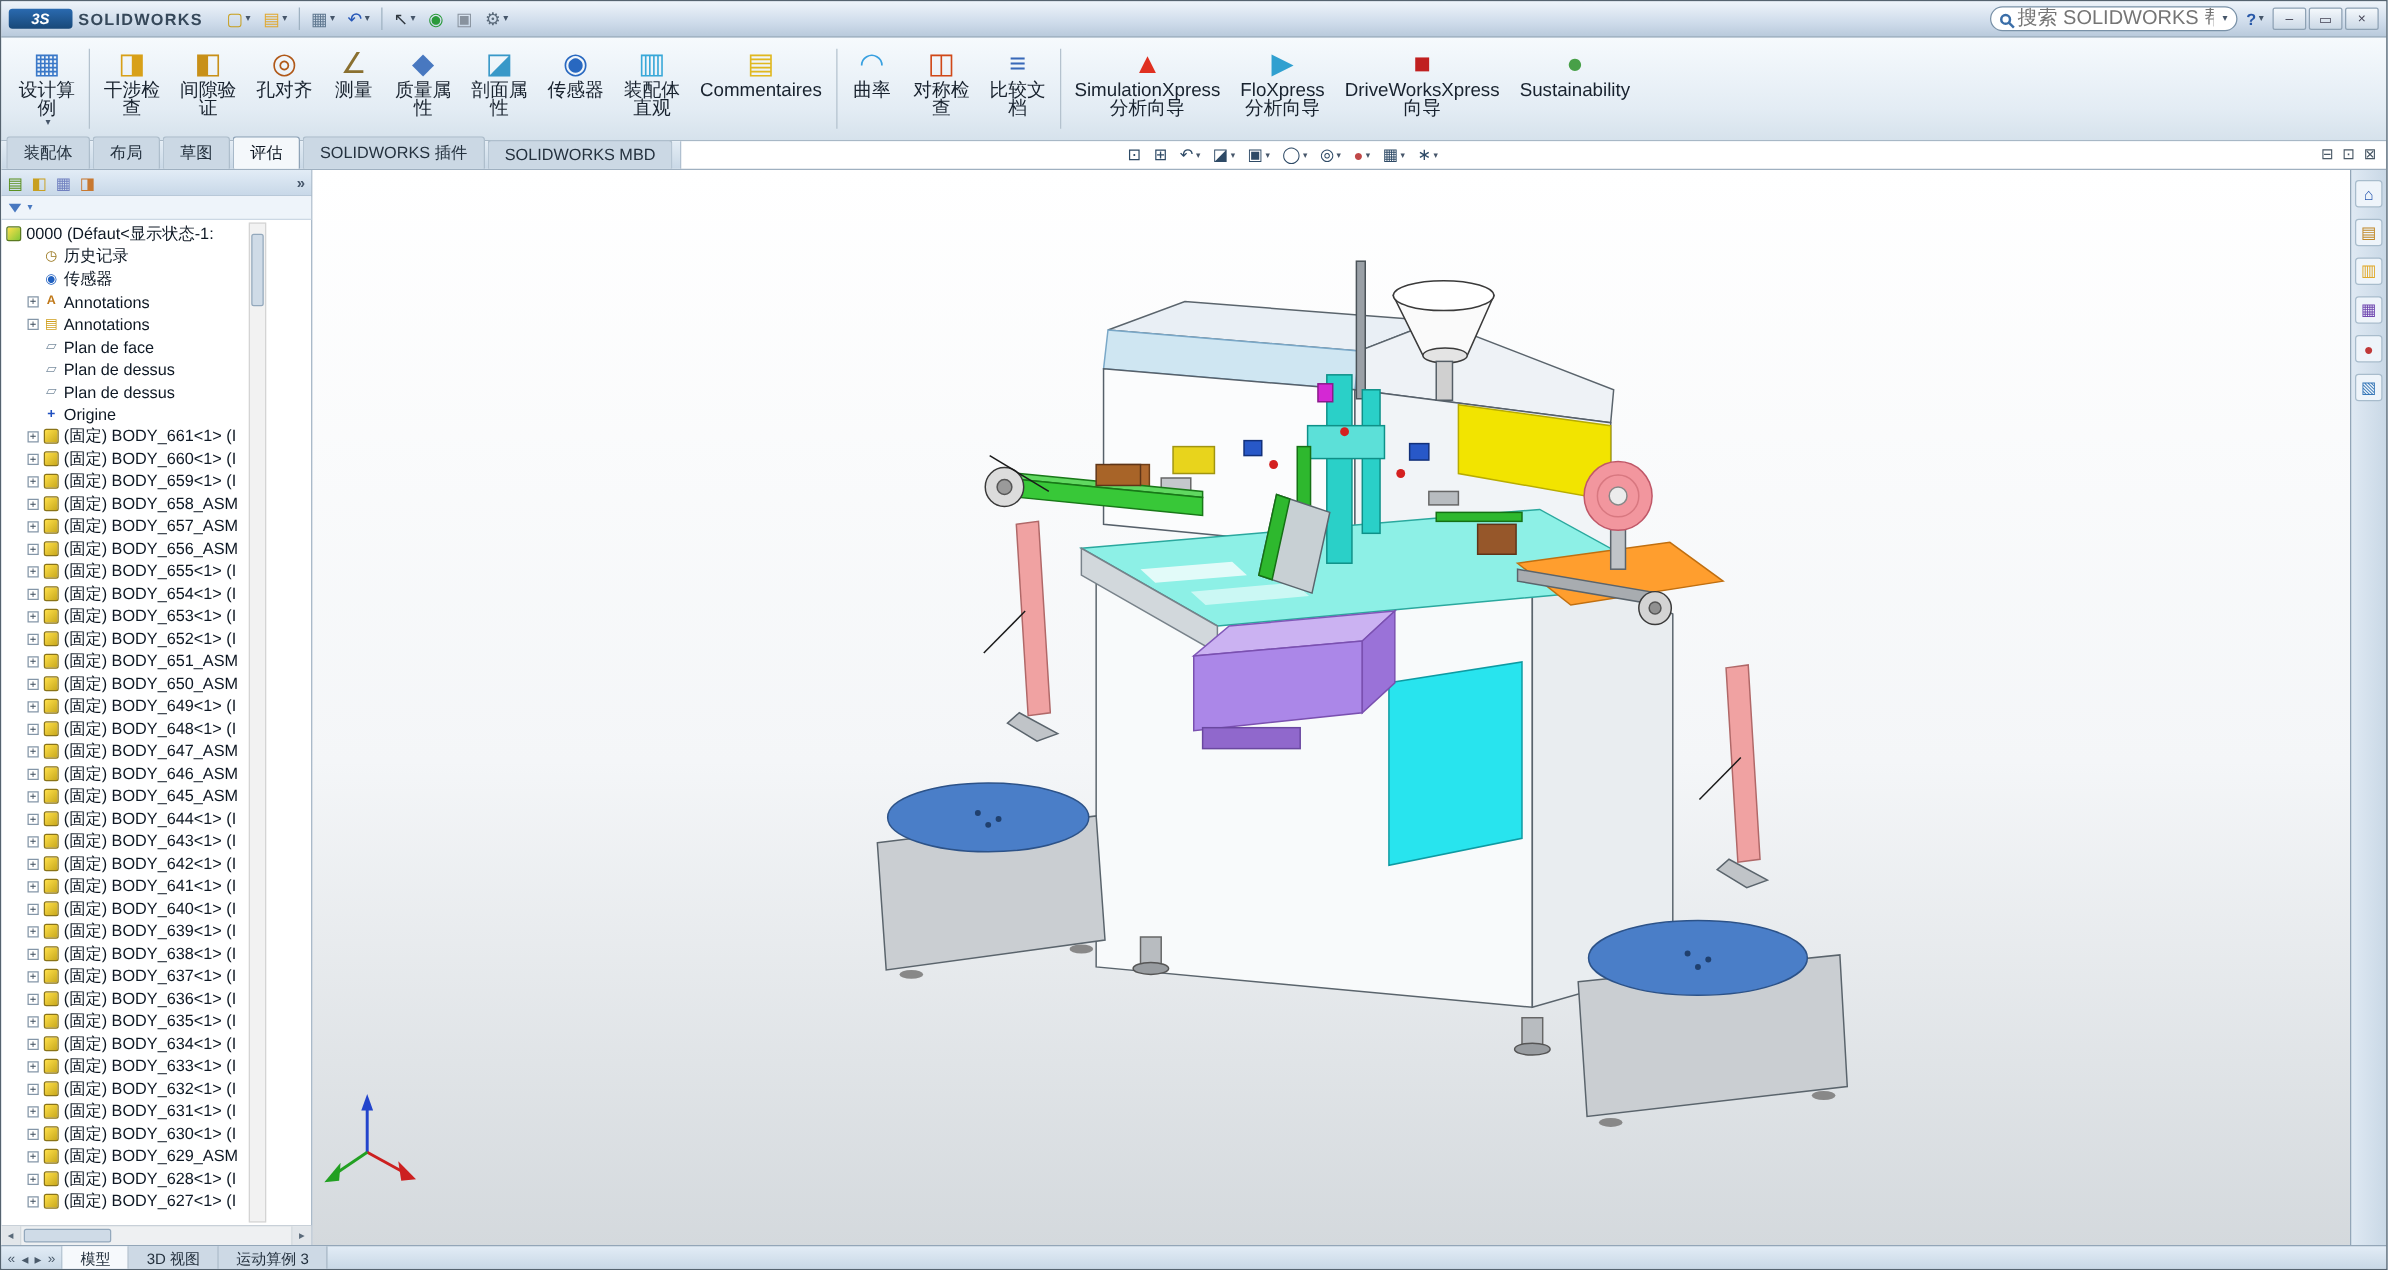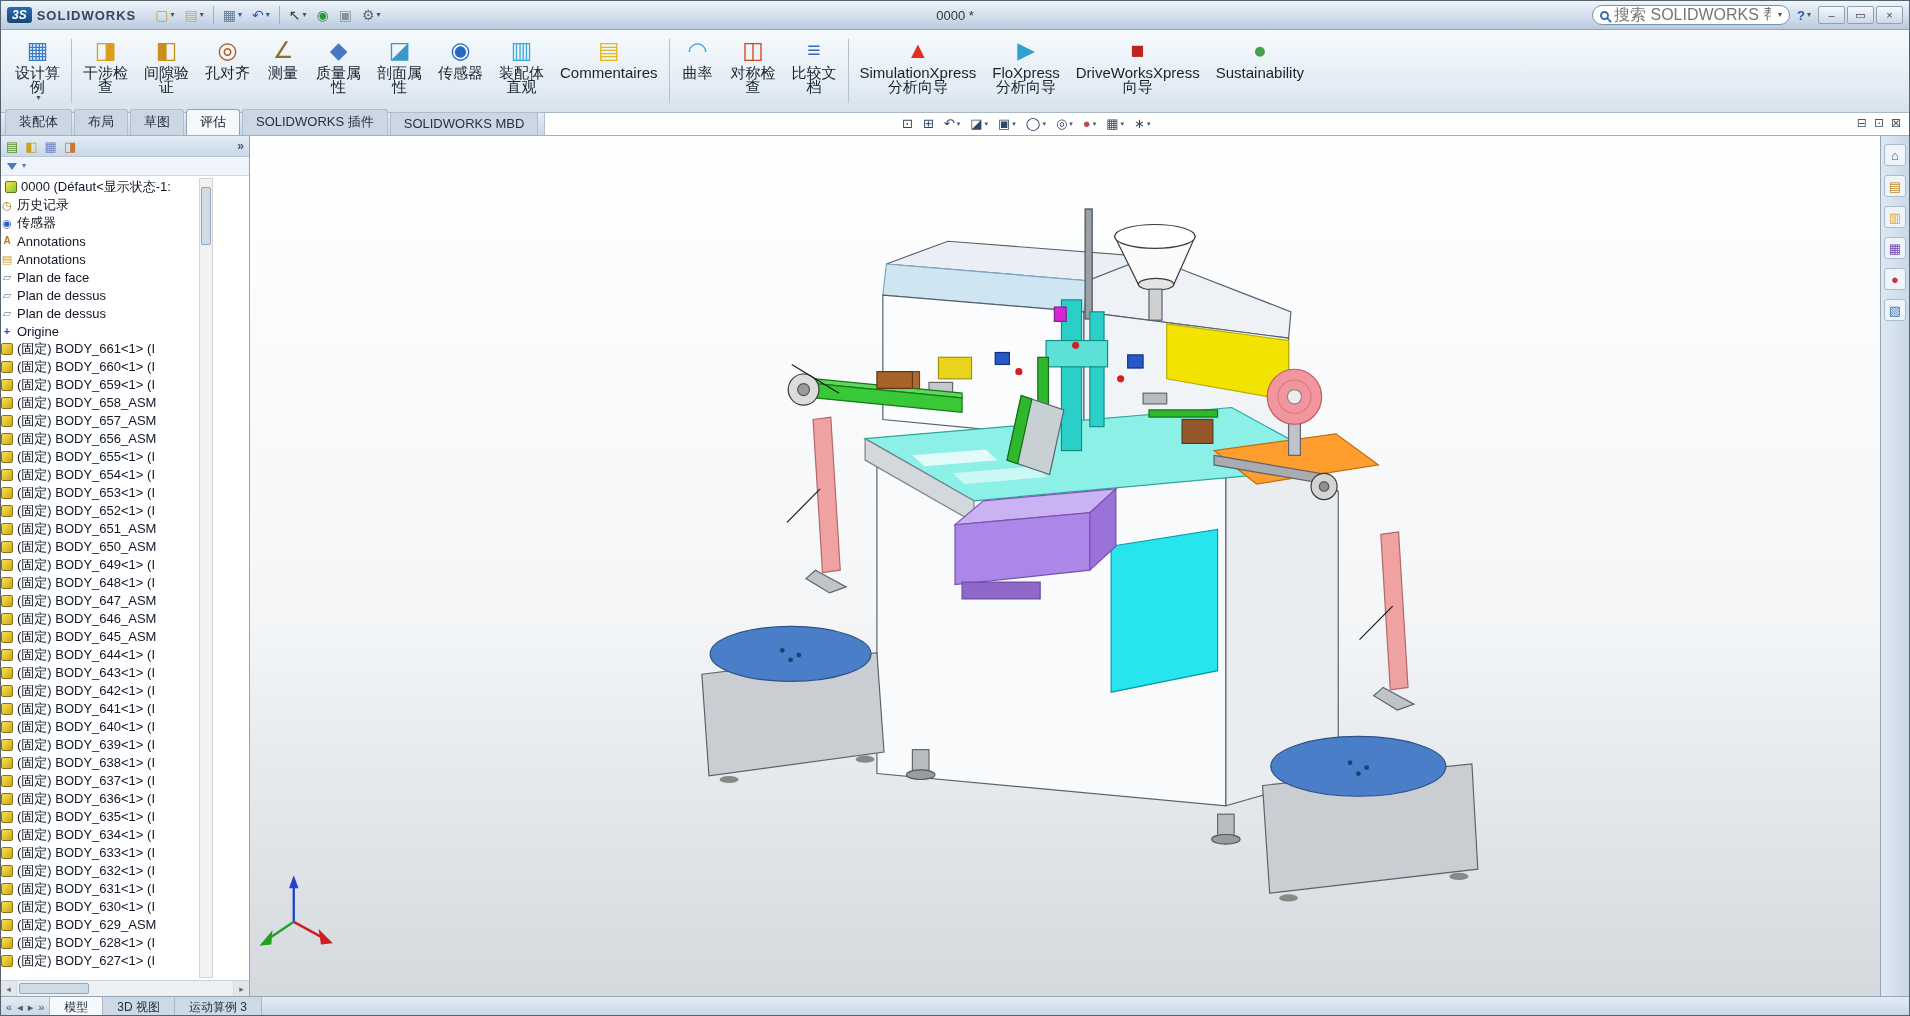--- a/index.html
+++ b/index.html
@@ -3,21 +3,21 @@
 <meta charset="utf-8">
 <style>
 *{margin:0;padding:0;box-sizing:border-box}
 html,body{background:#7a8694}
 body{font-family:"Liberation Sans","DejaVu Sans",sans-serif}
 .app{width:1910px;height:1016px;position:relative;overflow:hidden;background:#dce6f0;border:1px solid #55636f}
 
 
 .titlebar{height:29px;display:flex;align-items:center;background:linear-gradient(#eef4fa,#cfdceb 60%,#b9cadc);border-bottom:1px solid #93a6b8;padding:0 6px;position:relative}
 .logo{display:flex;align-items:center;gap:5px;margin-right:14px;z-index:1}
-.logo-badge{background:linear-gradient(#2a6ab0,#184878);color:#fff;font-weight:bold;font-style:italic;border-radius:3px;padding:1px 5px;font-size:12px}
+.logo-badge{background:linear-gradient(#2a6ab0,#184878);color:#fff;font-weight:bold;font-style:italic;border-radius:3px;padding:1px 18px;font-size:12px}
 .logo-name{font-size:13px;font-weight:bold;color:#36485a;letter-spacing:1px}
 .tb-tools{display:flex;align-items:center;z-index:1}
 .twrap{display:flex;align-items:center}
 .tbtn{display:flex;align-items:center;height:22px;padding:0 4px;border:1px solid transparent;border-radius:2px}
 .tbtn .g{font-size:14px;line-height:1}
 .caret::before{content:"▾"}
 .caret{font-size:8px;color:#46566a;margin-left:2px;line-height:1}
 .tb-sep{width:1px;height:18px;background:#9fb2c2;margin:0 4px}
 .tb-title{position:absolute;left:0;right:0;text-align:center;font-size:13px;color:#2e3842;pointer-events:none}
 .tb-right{margin-left:auto;display:flex;align-items:center;gap:7px;z-index:1}
@@ -51,21 +51,21 @@
 
 .content{display:flex;height:860px}
 .leftpanel{width:249px;background:#fff;border-right:1px solid #8fa4b8;display:flex;flex-direction:column}
 .lp-strip{height:21px;background:linear-gradient(#e2ecf6,#c8d8e8);display:flex;align-items:center;padding:0 5px;gap:7px;border-bottom:1px solid #b8c8d8;flex:none}
 .mi{font-size:13px;line-height:1}
 .lp-chev{margin-left:auto;color:#46566a;font-size:12px;font-weight:bold}
 .lp-filter{height:19px;background:#eef4fa;border-bottom:1px solid #ccd8e4;display:flex;align-items:center;padding:0 6px;gap:3px;flex:none}
 .funnel{width:0;height:0;border-left:5px solid transparent;border-right:5px solid transparent;border-top:7px solid #4878c0}
 .lp-filter .caret{color:#4878c0}
 .tree{flex:1;position:relative;overflow:hidden;font-size:13px;color:#0e1824;padding-top:2px}
-.trow{height:18px;display:flex;align-items:center;gap:4px;padding-left:0;white-space:nowrap}
+.trow{height:18px;display:flex;align-items:center;gap:4px;padding-left:34px;white-space:nowrap}
 .trow.root{padding-left:4px}
 .exp{width:9px;height:9px;border:1px solid #8496a8;background:#fff;font-size:9px;line-height:7px;text-align:center;color:#3a4a5a;flex:none;margin-left:-13px}
 .exp::before{content:"+"}
 .ti{width:12px;height:12px;flex:none;display:inline-flex;align-items:center;justify-content:center;font-size:11px;line-height:1}
 .ti[data-icon="part"]{background:linear-gradient(135deg,#ffe04a,#c8a81c);border:1px solid #8a7418;border-radius:2px}
 .ti[data-icon="asmroot"]{background:linear-gradient(135deg,#ffe04a,#84c838);border:1px solid #5a7a20;border-radius:2px}
 .ti[data-icon="history"]::before{content:"◷";color:#9a7820}
 .ti[data-icon="sensor"]::before{content:"◉";color:#2060c0}
 .ti[data-icon="annotations"]::before{content:"A";color:#c07818;font-weight:bold;font-size:10px}
 .ti[data-icon="comments"]::before{content:"▤";color:#d0a020}
@@ -153,21 +153,20 @@
 
         </span>
         <span class="twrap">
           <span class="tbtn">
             <span class="g" style="color: rgb(90, 106, 122);">⚙</span>
             <span class="caret"></span>
           </span>
 
         </span>
       </div>
-    <div class="tb-title">0000 *</div>
     <div class="tb-right">
       <span class="searchbox">
         <span class="mag"></span>
         <input readonly="" placeholder="搜索 SOLIDWORKS 帮助" style="">
         <span class="caret"></span>
       </span>
       <span class="helpbtn">
         <span>?</span>
         <span class="caret"></span>
       </span>

